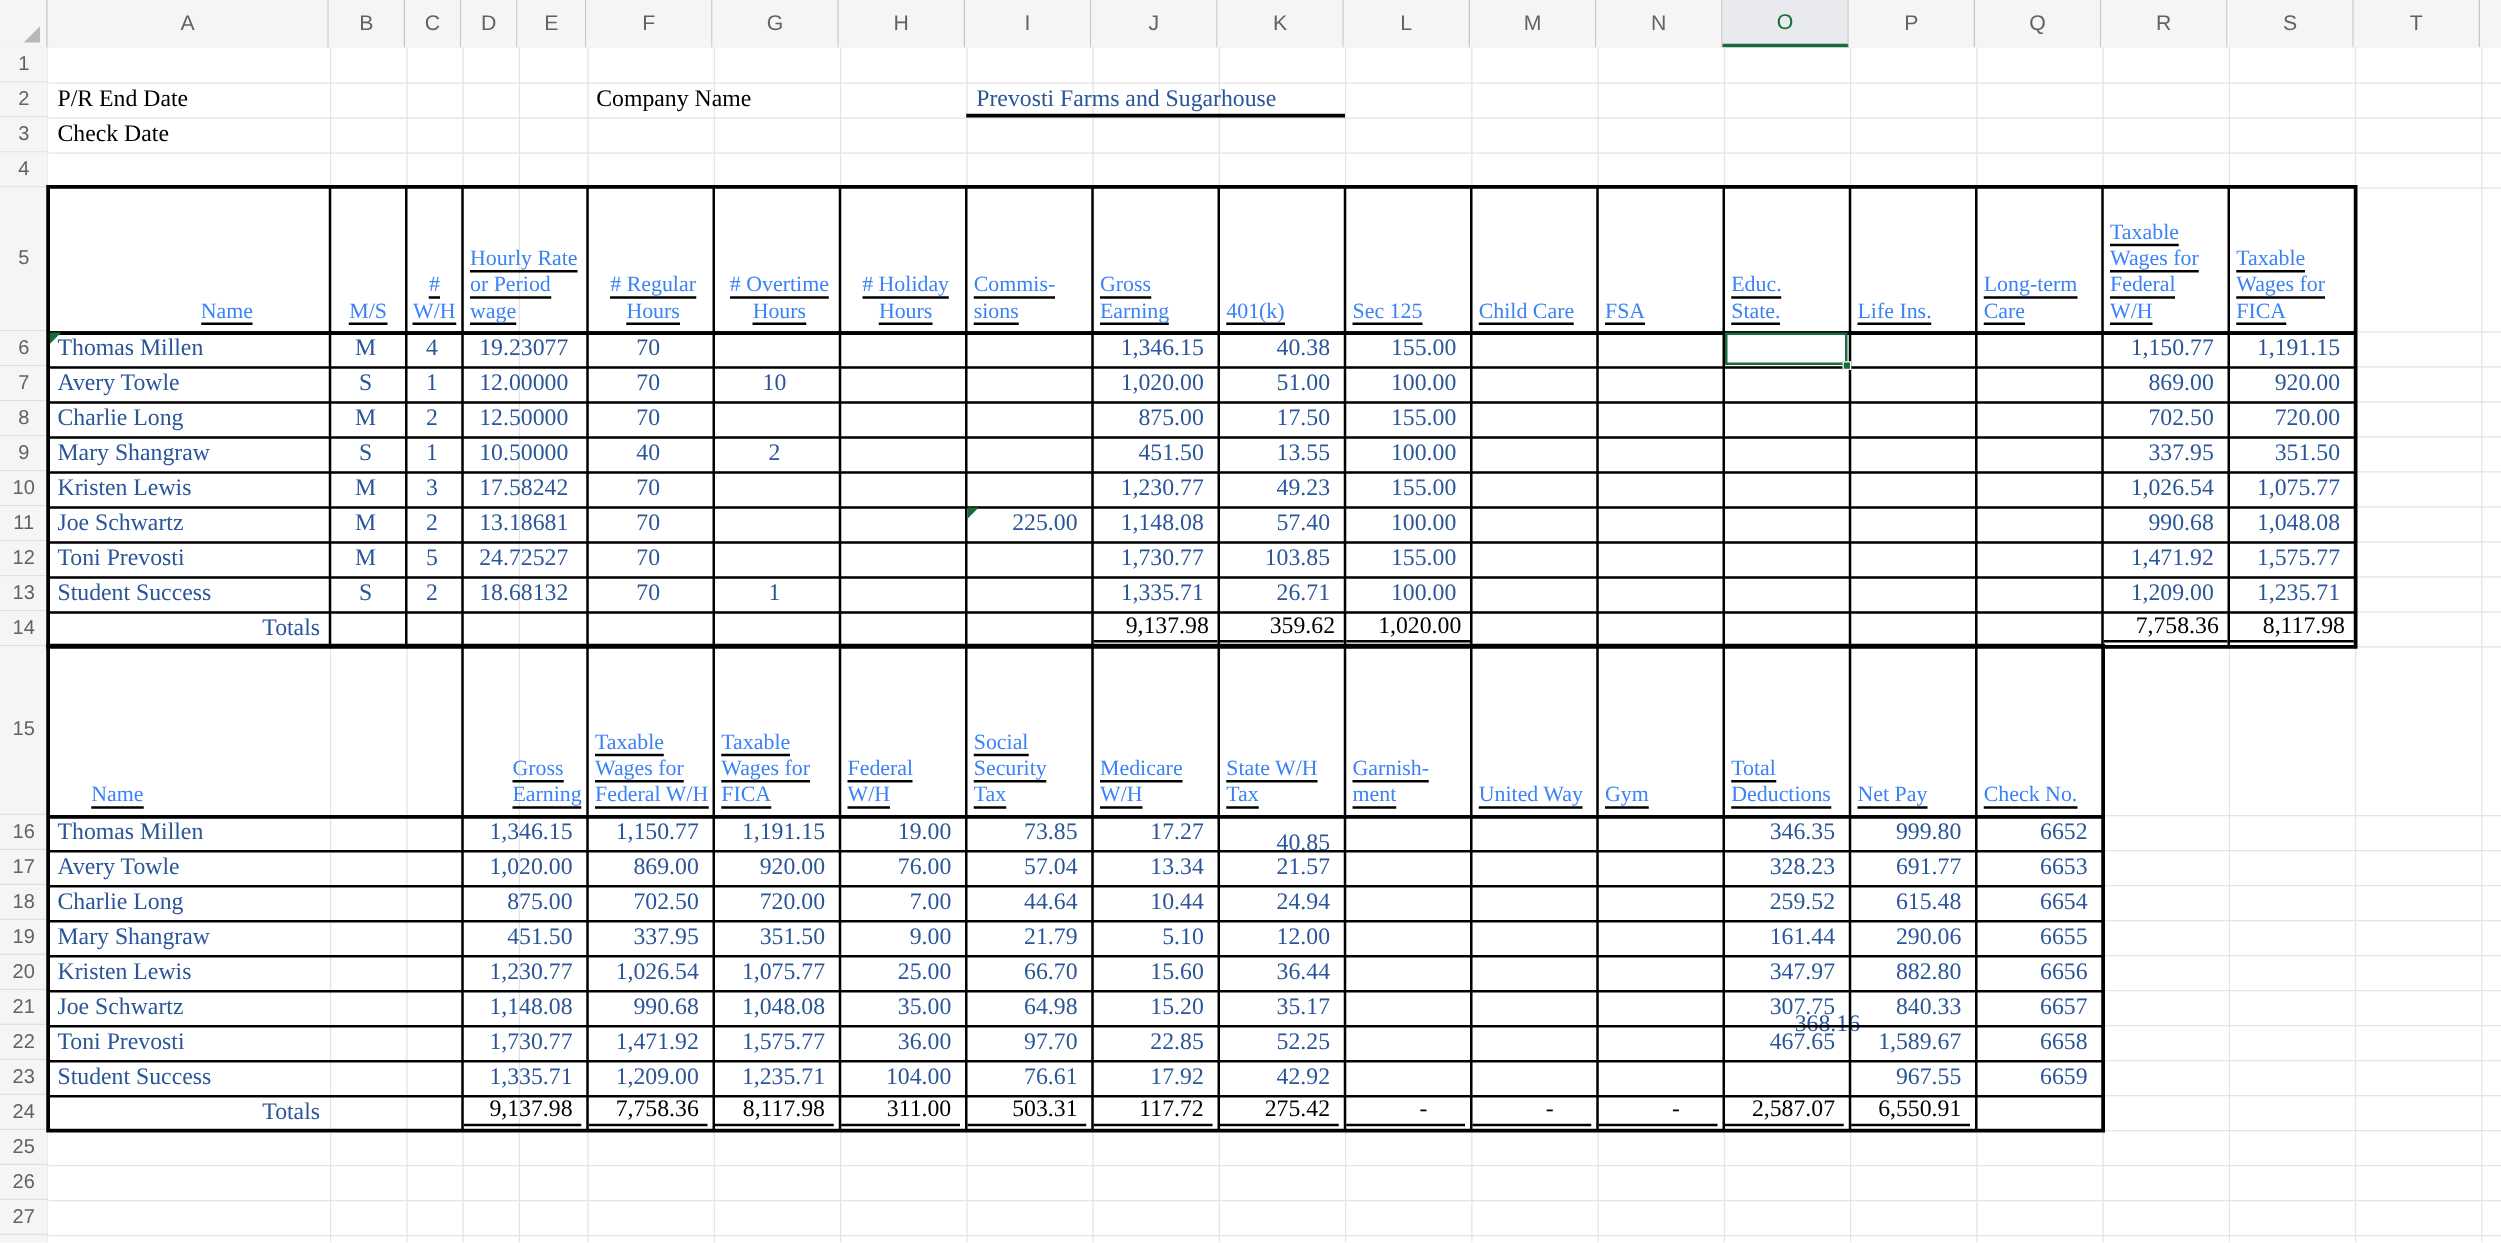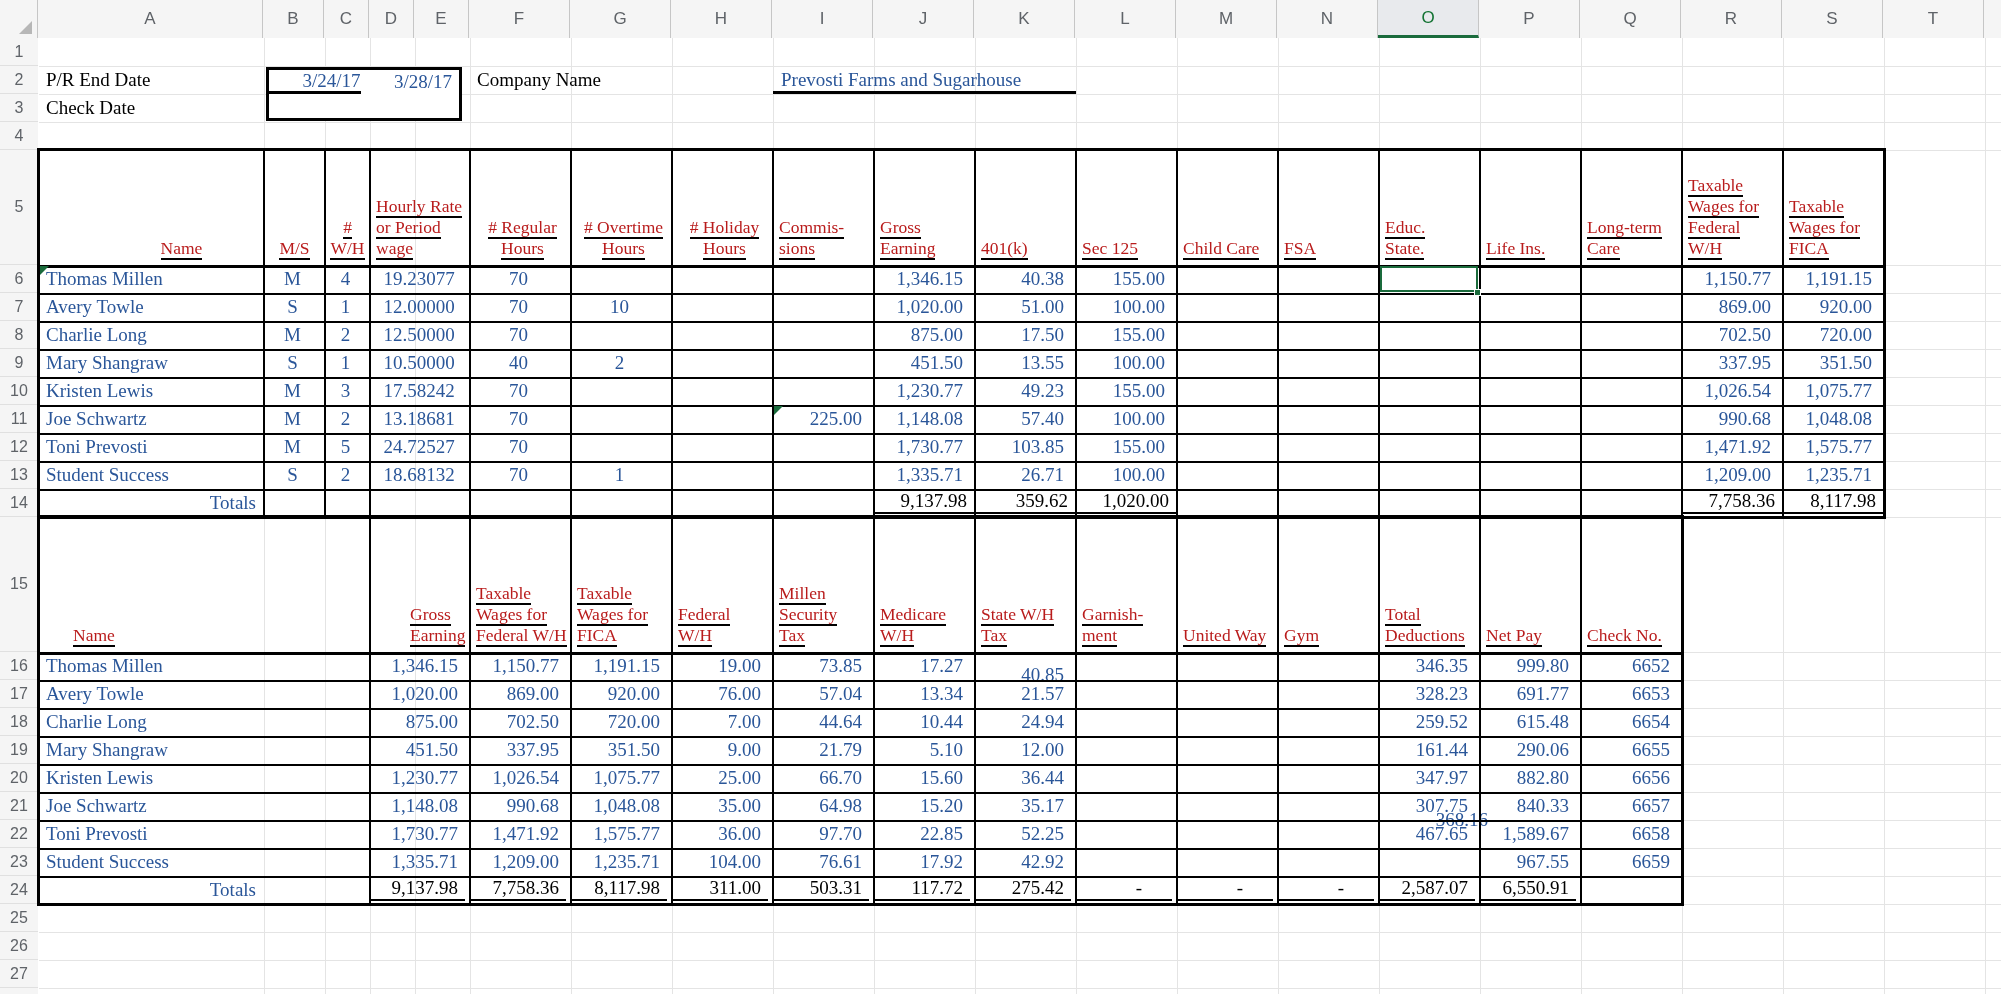--- a/index.html
+++ b/index.html
@@ -95,21 +95,21 @@
   
   .tbl-outline { position: absolute; border: 3px solid #000; pointer-events:none; }
   .vline { position: absolute; width: 2px; background: #000; }
   .hline { position: absolute; height: 2px; background: #000; }
   .hline-thick { position: absolute; height: 3px; background: #000; }
 
   
   .thead {
     position: absolute;
     font-family: "Liberation Serif", serif;
-    font-size: 17.5px; color: #b91c1c;
+    font-size: 17.5px; color: #3b82f6;
     white-space: nowrap;
     line-height: 19px;
   }
   .thead span {
     display: inline-block;
     border-bottom: 2px solid #000;
     padding-bottom: 0px;
   }
 
   
@@ -441,21 +441,21 @@
       <div class="vline" style="left: 1339px; top: 112px; height: 367px;"></div>
       <div class="vline" style="left: 1440px; top: 112px; height: 367px;"></div>
       <div class="vline" style="left: 1541px; top: 112px; height: 367px;"></div>
       <div class="vline" style="left: 1642px; top: 112px; height: 367px;"></div>
       <div class="vline" style="left: 1743px; top: 112px; height: 367px;"></div>
       <div class="thead" style="left: 34px; top: 588px; width: 217px;"><span>Name</span></div>
       <div class="thead" style="left: 371px; top: 567px; width: 92px;"><span>Gross</span><br><span>Earning</span></div>
       <div class="thead" style="left: 437px; top: 546px; width: 93px;"><span>Taxable</span><br><span>Wages for</span><br><span>Federal W/H</span></div>
       <div class="thead" style="left: 538px; top: 546px; width: 93px;"><span>Taxable</span><br><span>Wages for</span><br><span>FICA</span></div>
       <div class="thead" style="left: 639px; top: 567px; width: 93px;"><span>Federal</span><br><span>W/H</span></div>
-      <div class="thead" style="left: 740px; top: 546px; width: 93px;"><span>Millen</span><br><span>Security</span><br><span>Tax</span></div>
+      <div class="thead" style="left: 740px; top: 546px; width: 93px;"><span>Social</span><br><span>Security</span><br><span>Tax</span></div>
       <div class="thead" style="left: 841px; top: 567px; width: 93px;"><span>Medicare</span><br><span>W/H</span></div>
       <div class="thead" style="left: 942px; top: 567px; width: 93px;"><span>State W/H</span><br><span>Tax</span></div>
       <div class="thead" style="left: 1043px; top: 567px; width: 93px;"><span>Garnish-</span><br><span>ment</span></div>
       <div class="thead" style="left: 1144px; top: 588px; width: 93px;"><span>United Way</span></div>
       <div class="thead" style="left: 1245px; top: 588px; width: 93px;"><span>Gym</span></div>
       <div class="thead" style="left: 1346px; top: 567px; width: 93px;"><span>Total</span><br><span>Deductions</span></div>
       <div class="thead" style="left: 1447px; top: 588px; width: 93px;"><span>Net Pay</span></div>
       <div class="thead" style="left: 1548px; top: 588px; width: 93px;"><span>Check No.</span></div>
       <div class="cell txt" style="left: 1px; top: 615px; width: 219px; height: 26px;">Thomas Millen</div>
       <div class="cell num" style="left: 332px; top: 615px; width: 94px; height: 26px;">1,346.15</div>
@@ -606,17 +606,13 @@
       <div class="vline" style="left: 1238px; top: 479px; height: 387px;"></div>
       <div class="vline" style="left: 1339px; top: 479px; height: 387px;"></div>
       <div class="vline" style="left: 1440px; top: 479px; height: 387px;"></div>
       <div class="vline" style="left: 1541px; top: 479px; height: 387px;"></div>
       <div class="selbox" style="left: 1341px; top: 228px; width: 98px; height: 26px;"></div>
       <div class="selhandle" style="left: 1435px; top: 251px;"></div>
       <div class="green-mark" style="left: 735px; top: 368px;"></div>
       <div class="green-mark" style="left: 1px; top: 228px; border-top-color: rgb(26, 107, 60);"></div>
     </div>
 
-<div class="datebox" style="left: 266px; top: 67px; width: 196px; height: 54px; align-items: flex-start;">
-      <div style="width: 100%; height: 24px; display: flex; align-items: center; justify-content: flex-end; border-bottom: 3px solid rgb(0, 0, 0);">3/24/17</div>
-      <div style="width: 100%; height: 24px; display: flex; align-items: center; justify-content: flex-end;">3/28/17</div>
-    </div>
   </div>
 
 </body></html>

